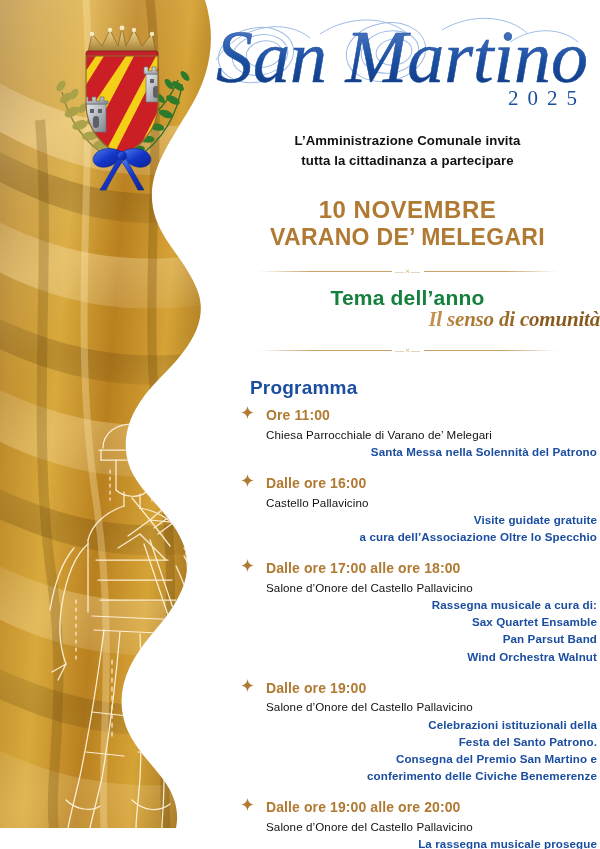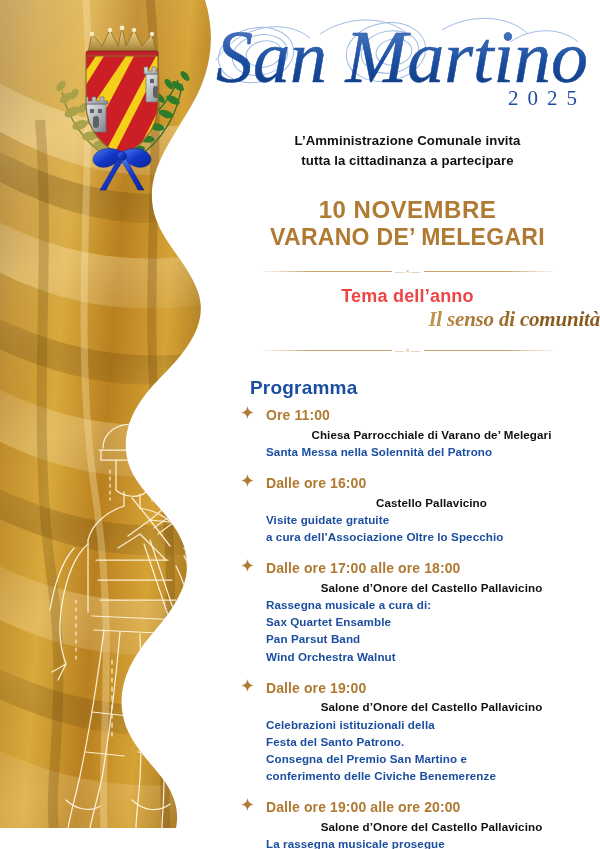--- a/index.html
+++ b/index.html
@@ -46,21 +46,21 @@
   .divider .orn{
     position:absolute;left:50%;top:0;transform:translateX(-50%);
     color:#c9a26c;font-size:9px;line-height:11px;letter-spacing:1px;
     background:#fff;padding:0 3px;font-family:"Liberation Serif",serif;
   }
   #div-top{top:266px;}
   #div-bot{top:345px;}
 
   .theme-label{
     position:absolute;left:0;top:286px;width:385px;text-align:center;
-    font-size:18px;font-weight:bold;color:#ef4444;letter-spacing:.2px;
+    font-size:21px;font-weight:bold;color:#15803d;letter-spacing:.2px;
   }
   .theme-value{
     position:absolute;left:0;top:307px;width:385px;text-align:right;
     font-size:21px;font-style:italic;font-weight:bold;
     font-family:"Liberation Serif",serif;letter-spacing:-.2px;
     background:linear-gradient(100deg,#8a5a1d 0%,#c79a4e 22%,#e2c488 42%,#b5803a 62%,#8a5a1d 85%);
     -webkit-background-clip:text;background-clip:text;color:transparent;
     -webkit-text-fill-color:transparent;
   }
 
@@ -69,22 +69,22 @@
     font-size:19px;font-weight:bold;color:#1b4ea0;letter-spacing:.2px;
   }
 
   
   .prog-list{position:absolute;left:12px;top:405px;width:370px;}
   .prog-item{position:relative;padding-left:39px;margin-bottom:13px;}
   .star{
     position:absolute;left:14px;top:1px;width:13px;height:13px;
   }
   .p-time{font-size:14px;font-weight:bold;color:#b07a33;line-height:1.48;letter-spacing:.1px;}
-  .p-venue{font-size:11.6px;font-weight:bold;color:#111;line-height:1.48;letter-spacing:.1px;text-align:center;}
-  .p-desc{font-size:11.6px;font-weight:bold;color:#1b4ea0;line-height:1.48;letter-spacing:.1px;}
+  .p-venue{font-size:11.6px;font-weight:normal;color:#111;line-height:1.48;letter-spacing:.1px;}
+  .p-desc{font-size:11.6px;font-weight:bold;color:#1b4ea0;line-height:1.48;letter-spacing:.1px;text-align:right;}
 </style>
 </head>
 <body>
 
 <div class="poster">
 
   <div class="drape-wrap">
     <svg class="drape-svg" width="250" height="828" viewBox="0 0 250 828" aria-hidden="true">
       <defs>
         <clipPath id="drapeClip">

